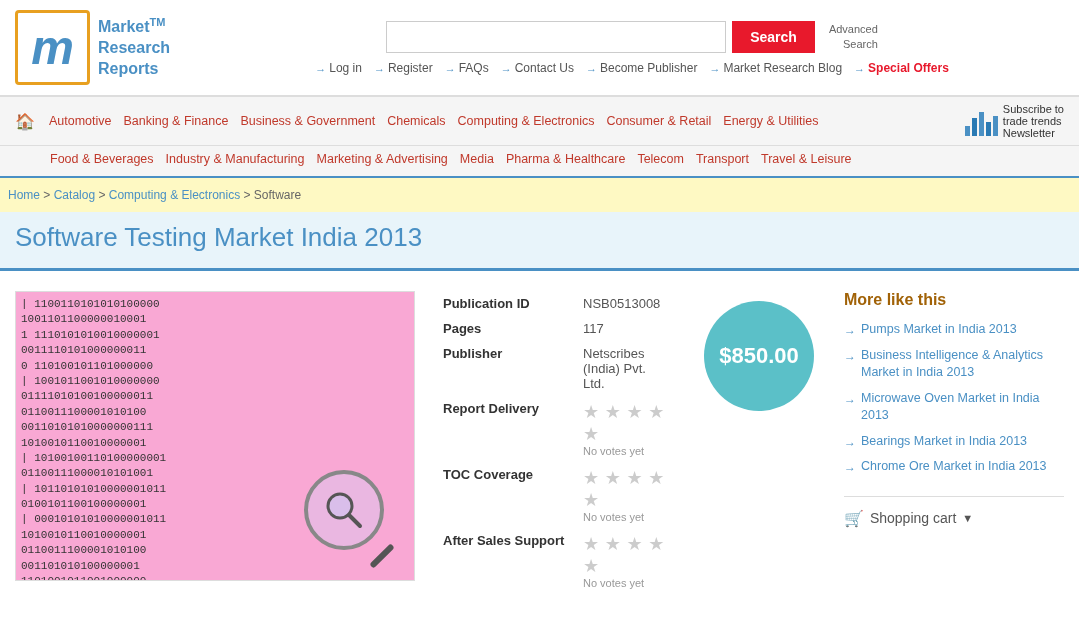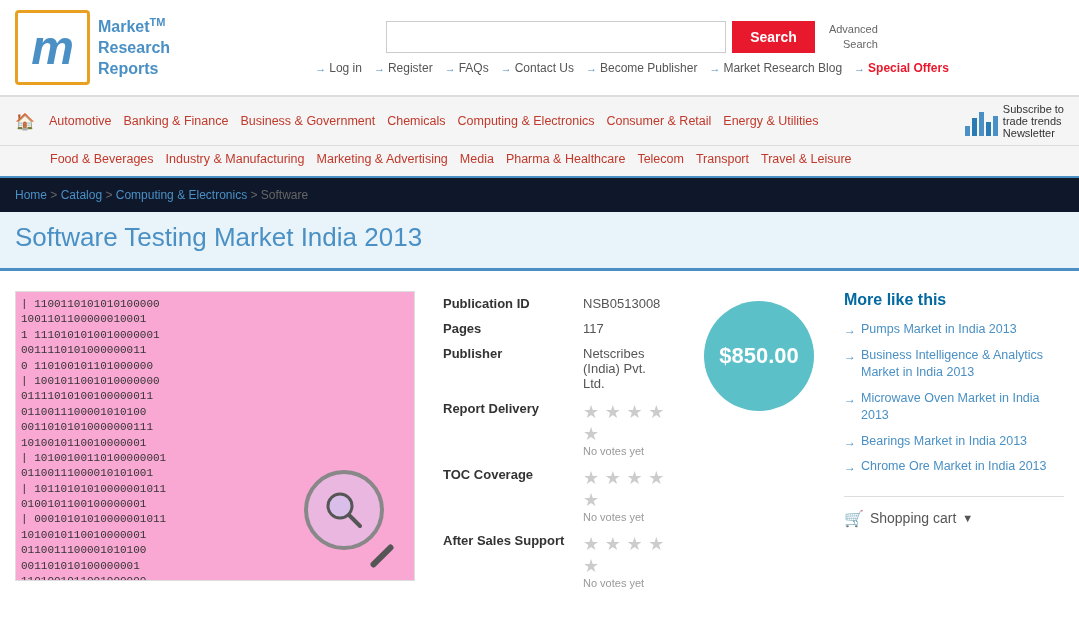--- a/index.html
+++ b/index.html
@@ -25,21 +25,21 @@
     .home-icon { margin-right: 8px; font-size: 16px; color: #666; }
     .cat-link { color: #c0392b; text-decoration: none; font-size: 12.5px; padding: 2px 6px; white-space: nowrap; }
     .cat-row2 { background: #f5f5f5; padding: 4px 15px 8px 44px; display: flex; flex-wrap: wrap; gap: 0; border-bottom: 2px solid #4a90c4; }
 
     
     .newsletter-badge { display: flex; align-items: center; margin-left: auto; font-size: 11px; color: #333; }
     .chart-bars { display: flex; align-items: flex-end; gap: 2px; height: 30px; }
     .chart-bar { width: 5px; background: #4a90c4; }
 
     
-    .breadcrumb { padding: 10px 15px; font-size: 12px; color: #666; background: #0f172a; }
+    .breadcrumb { padding: 10px 8px; font-size: 12px; color: #666; background: #fef9c3; }
     .breadcrumb a { color: #4a90c4; text-decoration: none; }
     .breadcrumb span { color: #666; }
 
     
     .page-title-section { padding: 10px 15px 15px; background: #e8f4fa; border-bottom: 3px solid #4a90c4; }
     .page-title { font-size: 26px; color: #4a90c4; font-weight: normal; }
 
     
     .main-content { display: flex; padding: 20px 15px; gap: 20px; }
     .product-image { width: 400px; flex-shrink: 0; }
@@ -54,21 +54,21 @@
     .stars { color: #ccc; font-size: 18px; letter-spacing: 2px; }
     .no-votes { font-size: 11px; color: #999; display: block; }
 
     
     .price-badge { width: 110px; height: 110px; border-radius: 50%; background: #5bc0c8; display: flex; align-items: center; justify-content: center; font-size: 22px; font-weight: bold; color: #fff; margin: 0 auto; }
 
     .price-col { display: flex; flex-direction: column; align-items: center; padding: 10px; width: 130px; }
 
     
     .sidebar { width: 220px; flex-shrink: 0; }
-    .sidebar-title { font-size: 16px; color: #0369a1; font-weight: bold; margin-bottom: 12px; }
+    .sidebar-title { font-size: 16px; color: #a16207; font-weight: bold; margin-bottom: 12px; }
     .sidebar-item { display: flex; align-items: flex-start; gap: 5px; margin-bottom: 8px; }
     .sidebar-arrow { color: #4a90c4; font-size: 12px; margin-top: 2px; flex-shrink: 0; }
     .sidebar-link { color: #4a90c4; text-decoration: none; font-size: 12.5px; line-height: 1.4; }
 
     
     .cart-section { margin-top: 20px; display: flex; align-items: center; gap: 6px; font-size: 14px; color: #555; border-top: 1px solid #ddd; padding-top: 12px; }
     .cart-icon { font-size: 16px; }
 
     .product-info-col { flex: 1; }
     .info-price-row { display: flex; align-items: flex-start; gap: 15px; }

